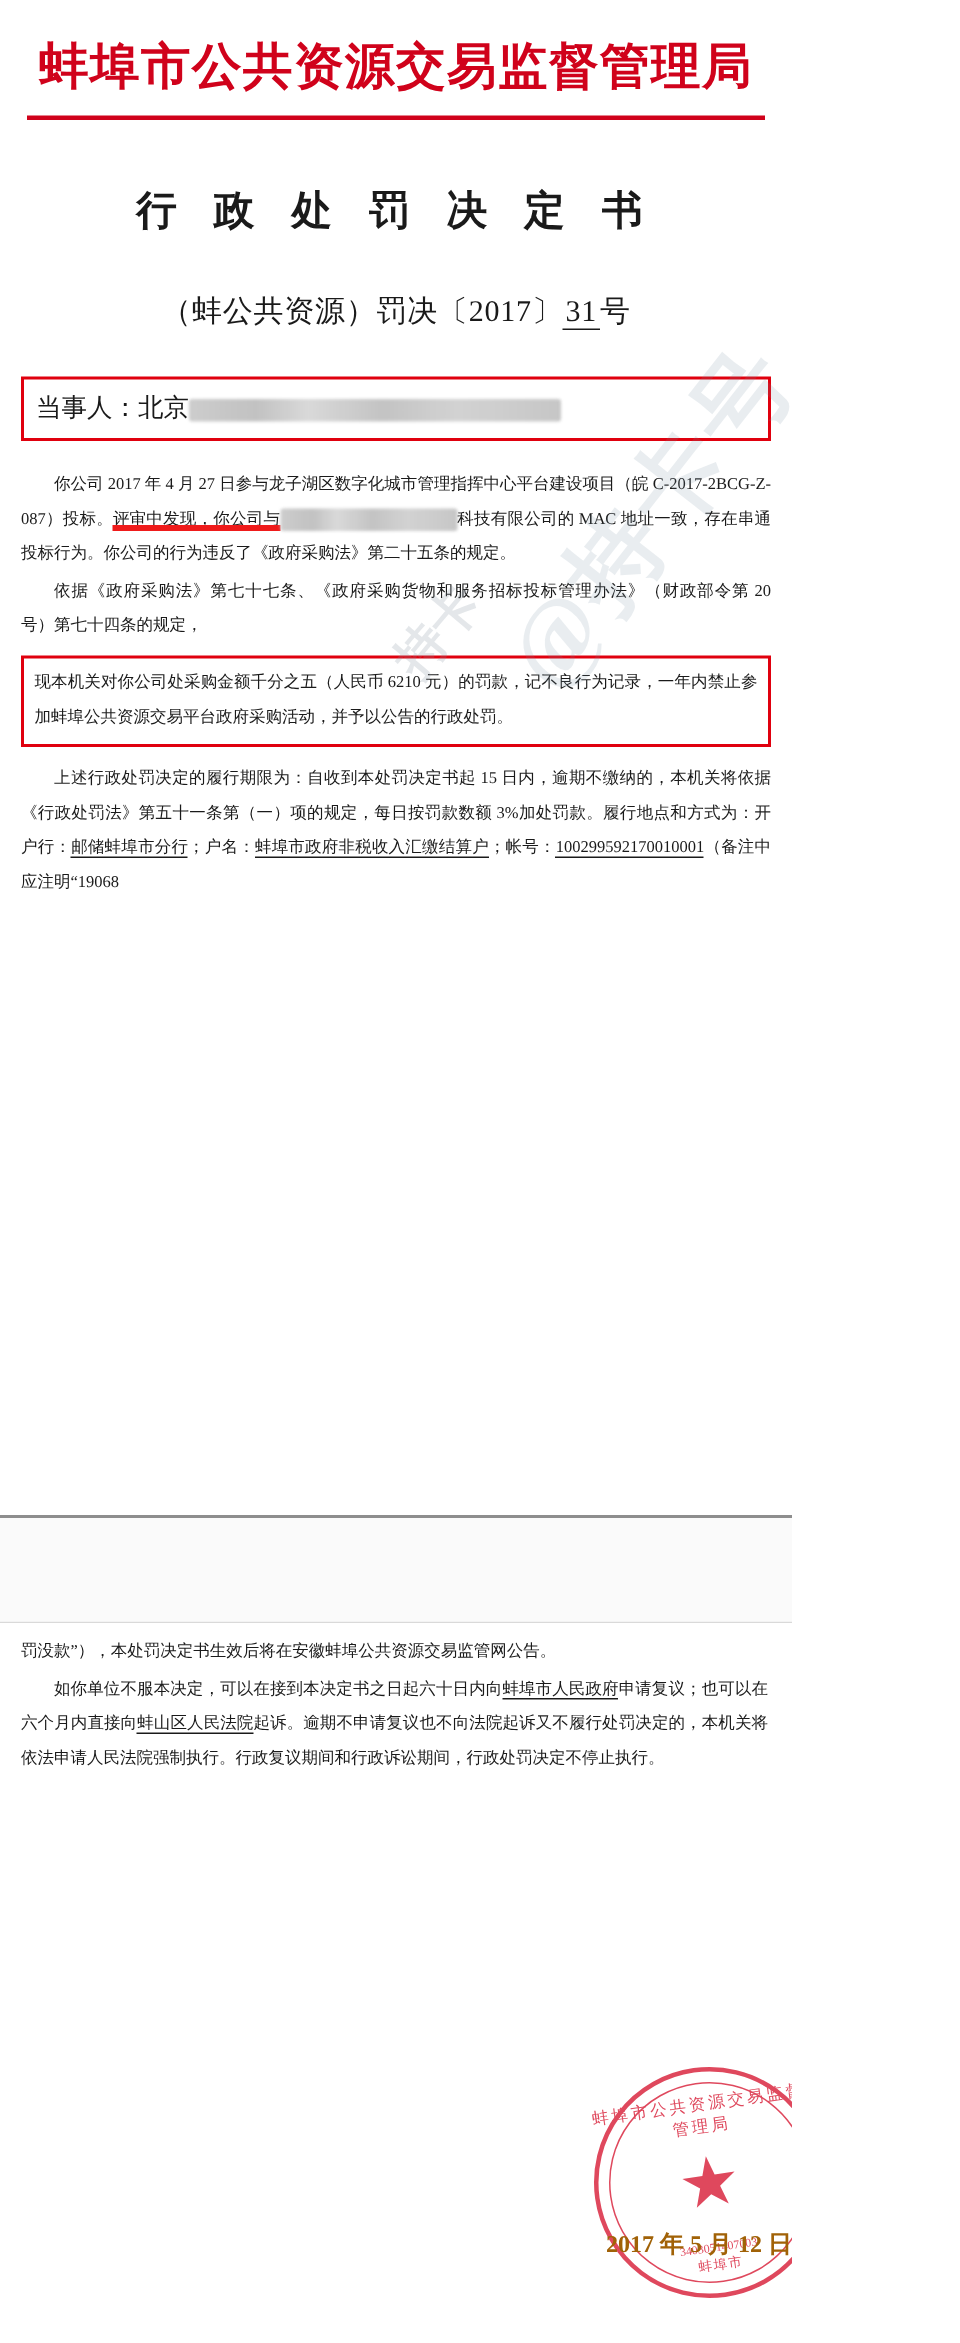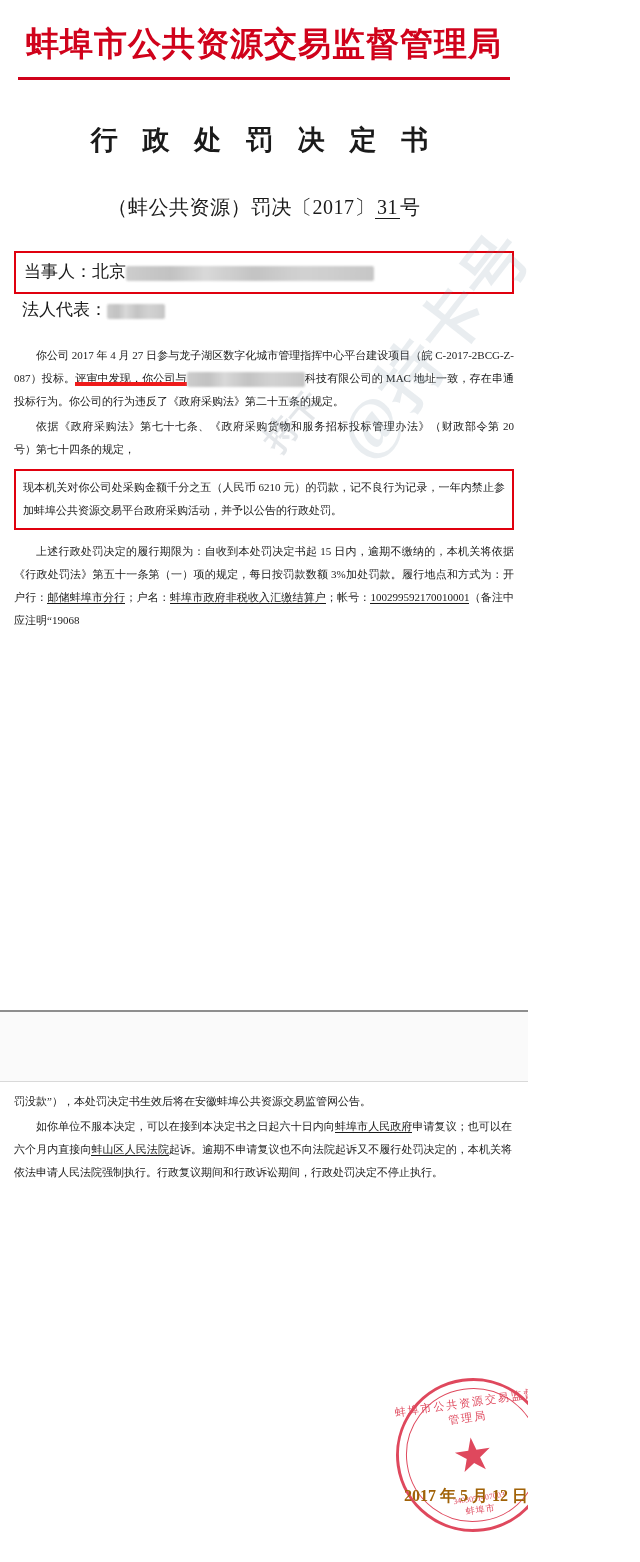--- a/index.html
+++ b/index.html
@@ -238,23 +238,20 @@
     <span>（蚌公共资源）罚决〔2017〕</span><span class="u">31</span><span>号</span>
   </div>
 
   <div class="party-block">
     <div class="redbox">
       <div class="line">
         <span>当事人：</span><span>北京</span><span class="redact" style="width:248px;"></span>
       </div>
     </div>
 
-    <div class="sub-line">
-      <span>法人代表：</span><span class="redact" style="width:58px;"></span>
-    </div>
 
   </div>
 
   <div class="body">
 
     <p class="para">
       <span>你公司 2017 年 4 月 27 日参与龙子湖区数字化城市管理指挥中心平台建设项目（皖 C-2017-2BCG-Z-087）投标。</span><span class="redline">评审中发现，你公司与</span><span class="redact" style="width:118px;"></span><span class="redline">科技有限公司的 MAC 地址一致，存在串通投标行为。</span><span>你公司的行为违反了《政府采购法》第二十五条的规定。</span>
     </p>
 
     <p class="para"><span>

